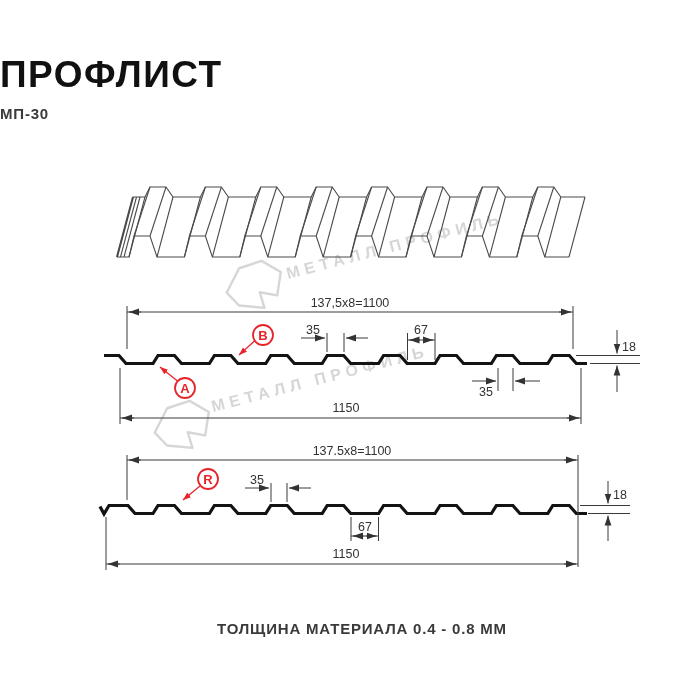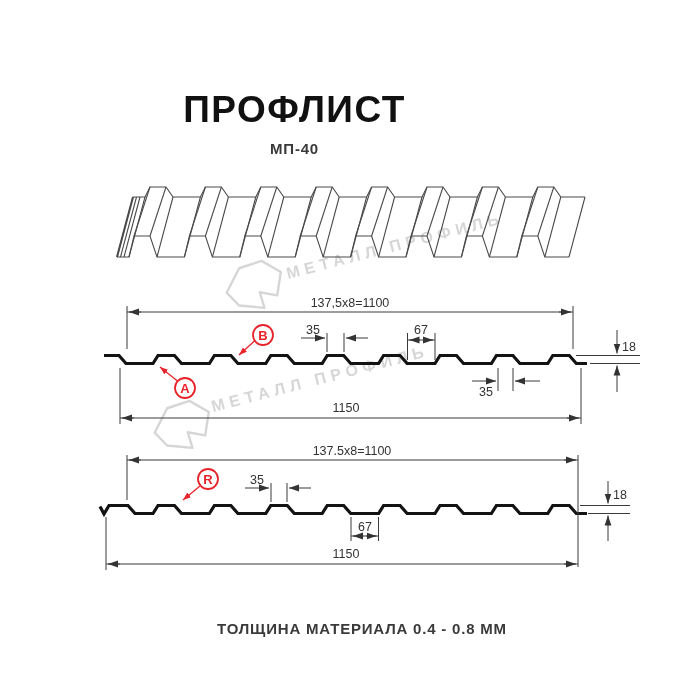--- a/index.html
+++ b/index.html
@@ -6,21 +6,21 @@
     --accent:#e8242b;
     --line:#3a3a3a;
     --ink:#111111;
     --wm:#d6d6d6;
   }
   html,body{margin:0;padding:0;}
   .page{
     position:relative;width:700px;height:700px;background:#ffffff;overflow:hidden;
     font-family:"Liberation Sans", sans-serif;
   }
-  .hdr{position:absolute;top:54px;left:0;width:589px;text-align:center;margin-top:35px;}
+  .hdr{position:absolute;top:54px;left:0;width:589px;text-align:left;}
   .title{font-size:37px;font-weight:800;letter-spacing:1.5px;color:var(--ink);}
   .subtitle{margin-top:9px;font-size:15px;font-weight:700;letter-spacing:0.8px;color:#3a3a3a;}
   .ftr{position:absolute;top:620px;left:0;width:700px;text-align:center;
        font-size:15px;font-weight:700;letter-spacing:0.8px;color:#3a3a3a;padding-left:12px;}
   svg.cv{position:absolute;top:0;left:0;}
   .thin{stroke:var(--line);stroke-width:1;fill:none;}
   .sheet{stroke:#4a4a4a;stroke-width:1.1;fill:none;}
   .capline{stroke:#4a4a4a;stroke-width:2;fill:none;}
   .prof{stroke:#131313;stroke-width:3.2;fill:none;stroke-linejoin:miter;}
   .dimtxt{font-family:"Liberation Sans",sans-serif;font-size:12.5px;fill:#333;}
@@ -32,21 +32,21 @@
   .mkd{fill:#333;}
   .mkr{fill:var(--accent);}
 </style>
 </head>
 <body>
 
 <div class="page">
 
   <div class="hdr">
     <div class="title">ПРОФЛИСТ</div>
-    <div class="subtitle">МП-40</div>
+    <div class="subtitle">МП-30</div>
   </div>
 
   <svg class="cv" width="700" height="700" viewBox="0 0 700 700">
     <defs>
       <marker id="arr" markerWidth="11" markerHeight="9" refX="10" refY="4" orient="auto" markerUnits="userSpaceOnUse">
         <path d="M0,0.6 L10,4 L0,7.4 Z" class="mkd"></path>
       </marker>
       <marker id="arrR" markerWidth="10" markerHeight="8" refX="8" refY="3.5" orient="auto" markerUnits="userSpaceOnUse">
         <path d="M0,0.5 L8,3.5 L0,6.5 Z" class="mkr"></path>
       </marker>

